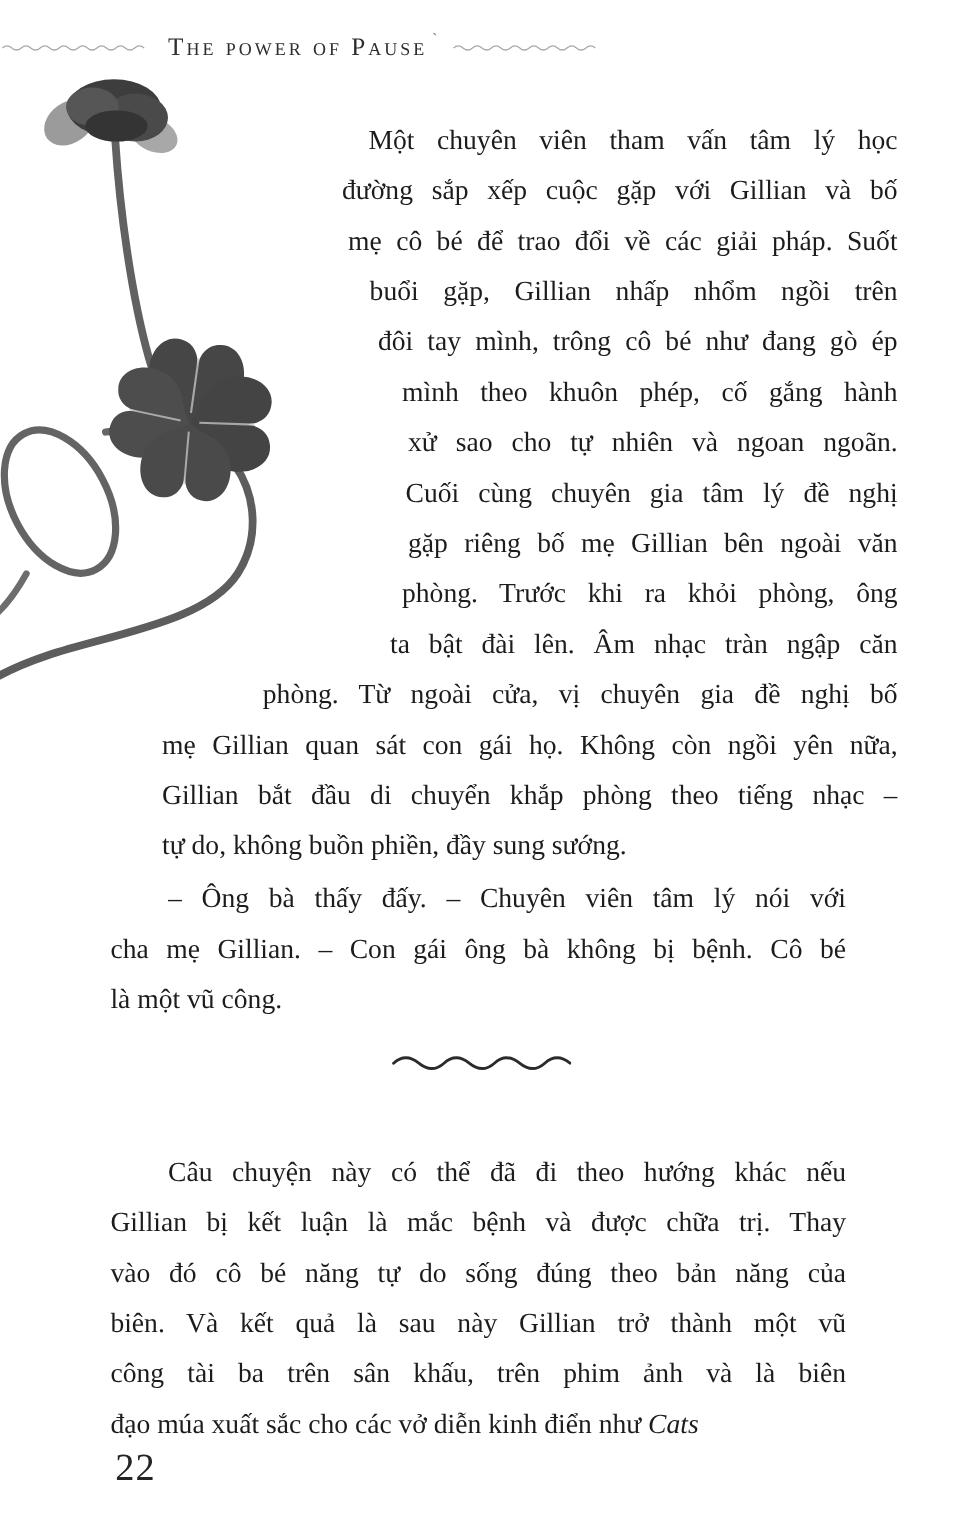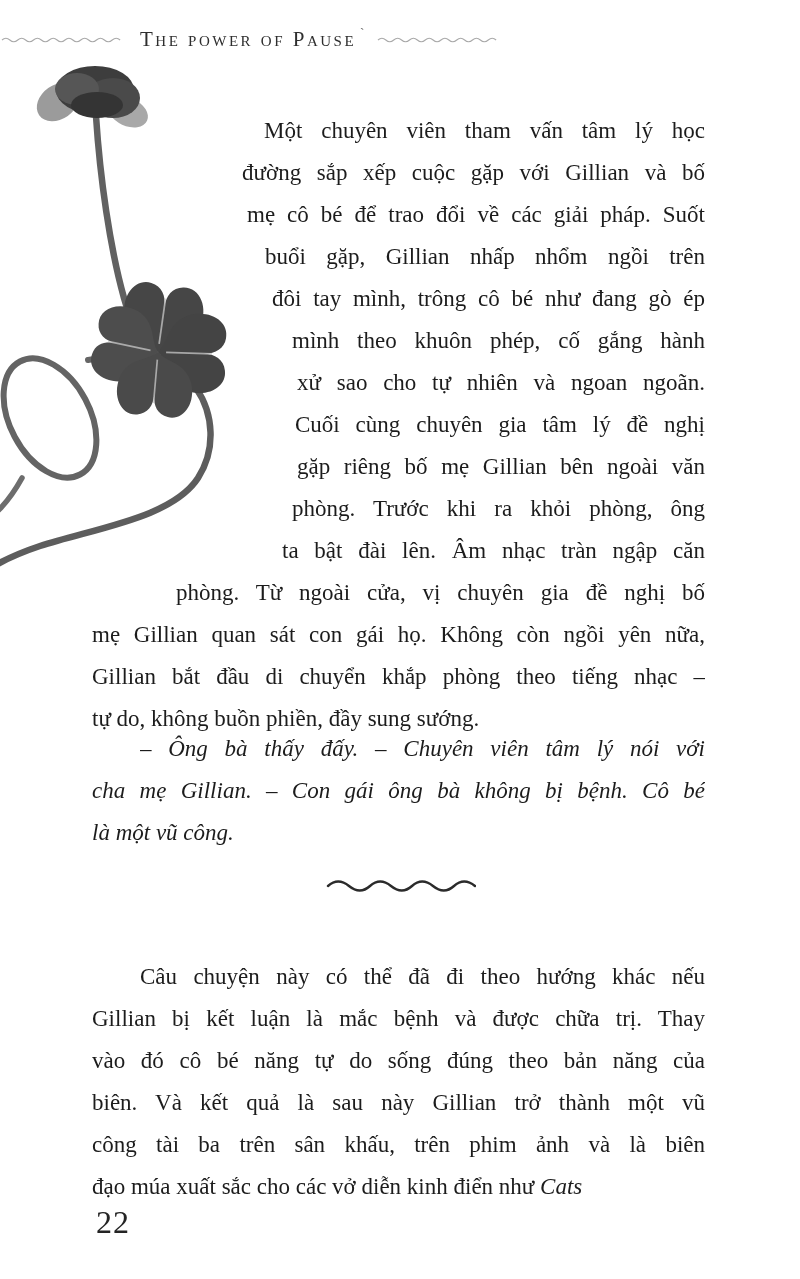--- a/index.html
+++ b/index.html
@@ -17,22 +17,22 @@
   .head-title {
     font-variant:small-caps; font-size:21px; letter-spacing:2.5px;
     color:#2e2e2e; white-space:nowrap;
   }
   .head-mark { font-size:13px; color:#6b6b6b; margin-left:-8px; transform:translateY(-6px); }
   .squig { display:block; }
   
   .clover { position:absolute; left:0; top:58px; }
   
   .para { position:absolute; left:92px; width:613px; }
-  .p1 { top:110px; }
-  .p2 { top:728px;font-style:italic; }
+  .p1 { top:96px;margin-left:43px; }
+  .p2 { top:728px; }
   .p3 { top:956px; }
   .line {
     font-size:23px; line-height:42px; height:42px; overflow:hidden;
     text-align:justify; text-align-last:justify;
     white-space:normal; color:#1c1c1c;
   }
   .line.last { text-align-last:left; }
   .divider { position:absolute; left:324px; top:876px; }
   .pageno {
     position:absolute; left:96px; top:1204px;

